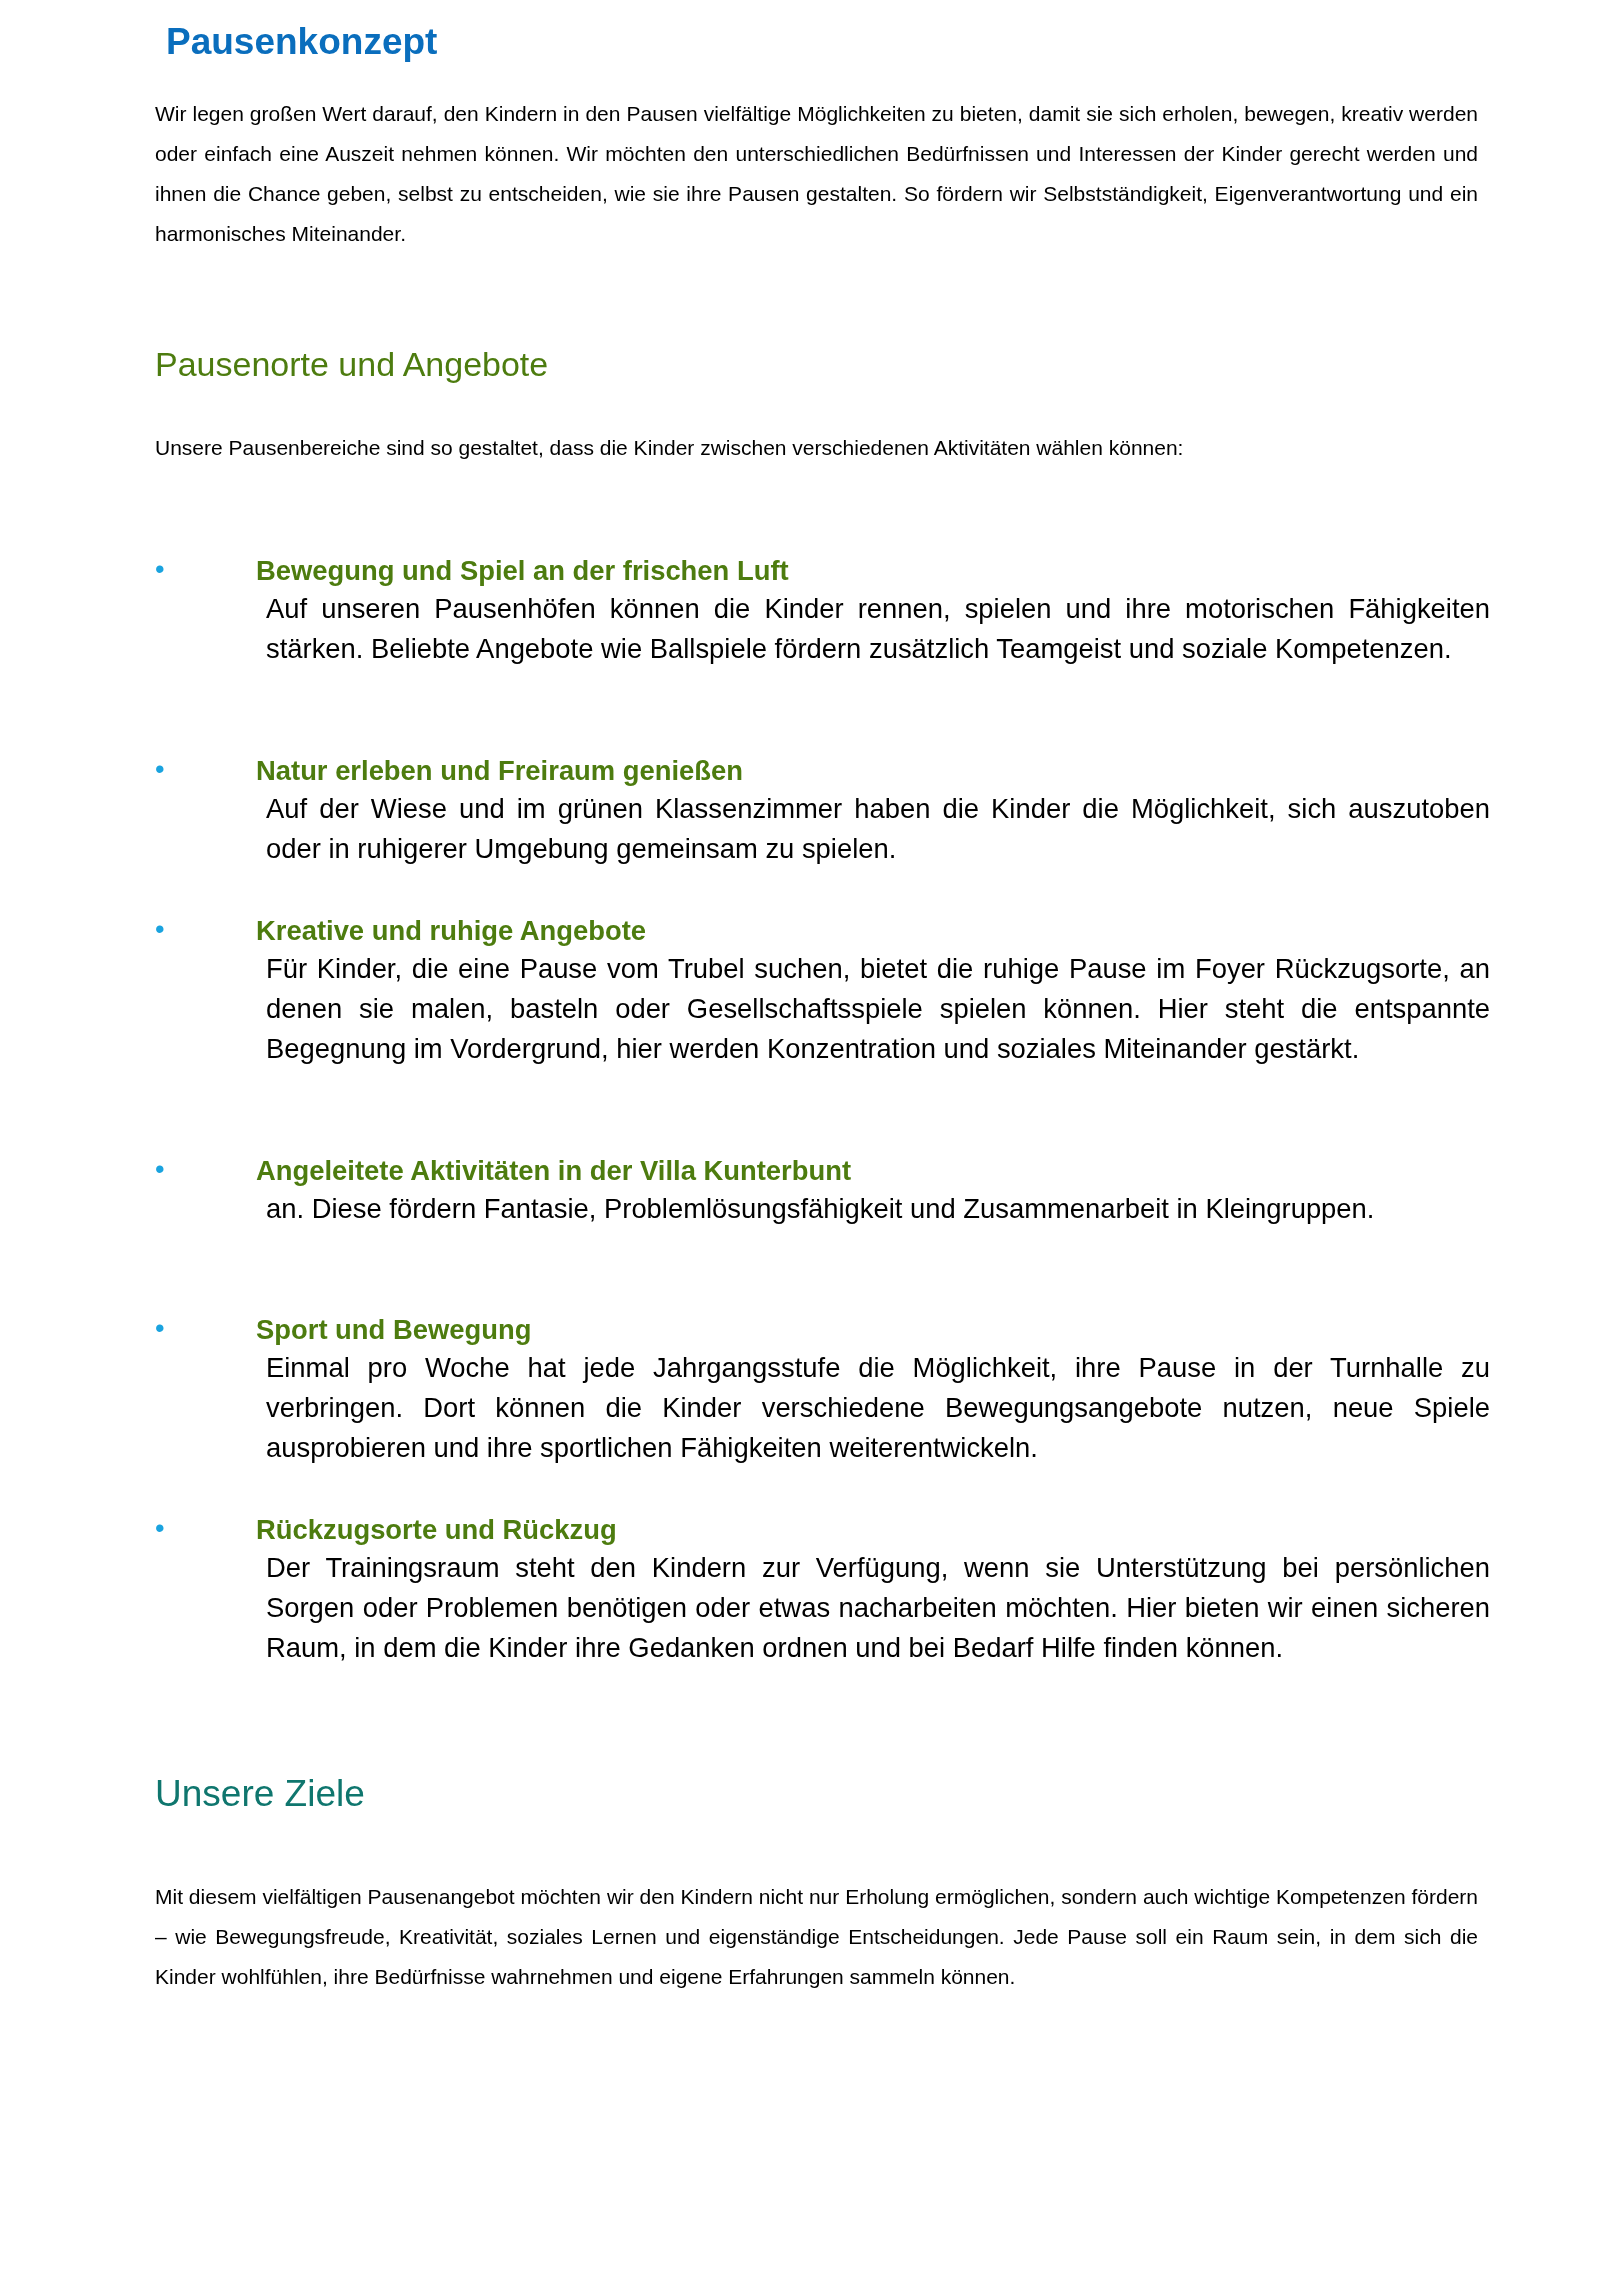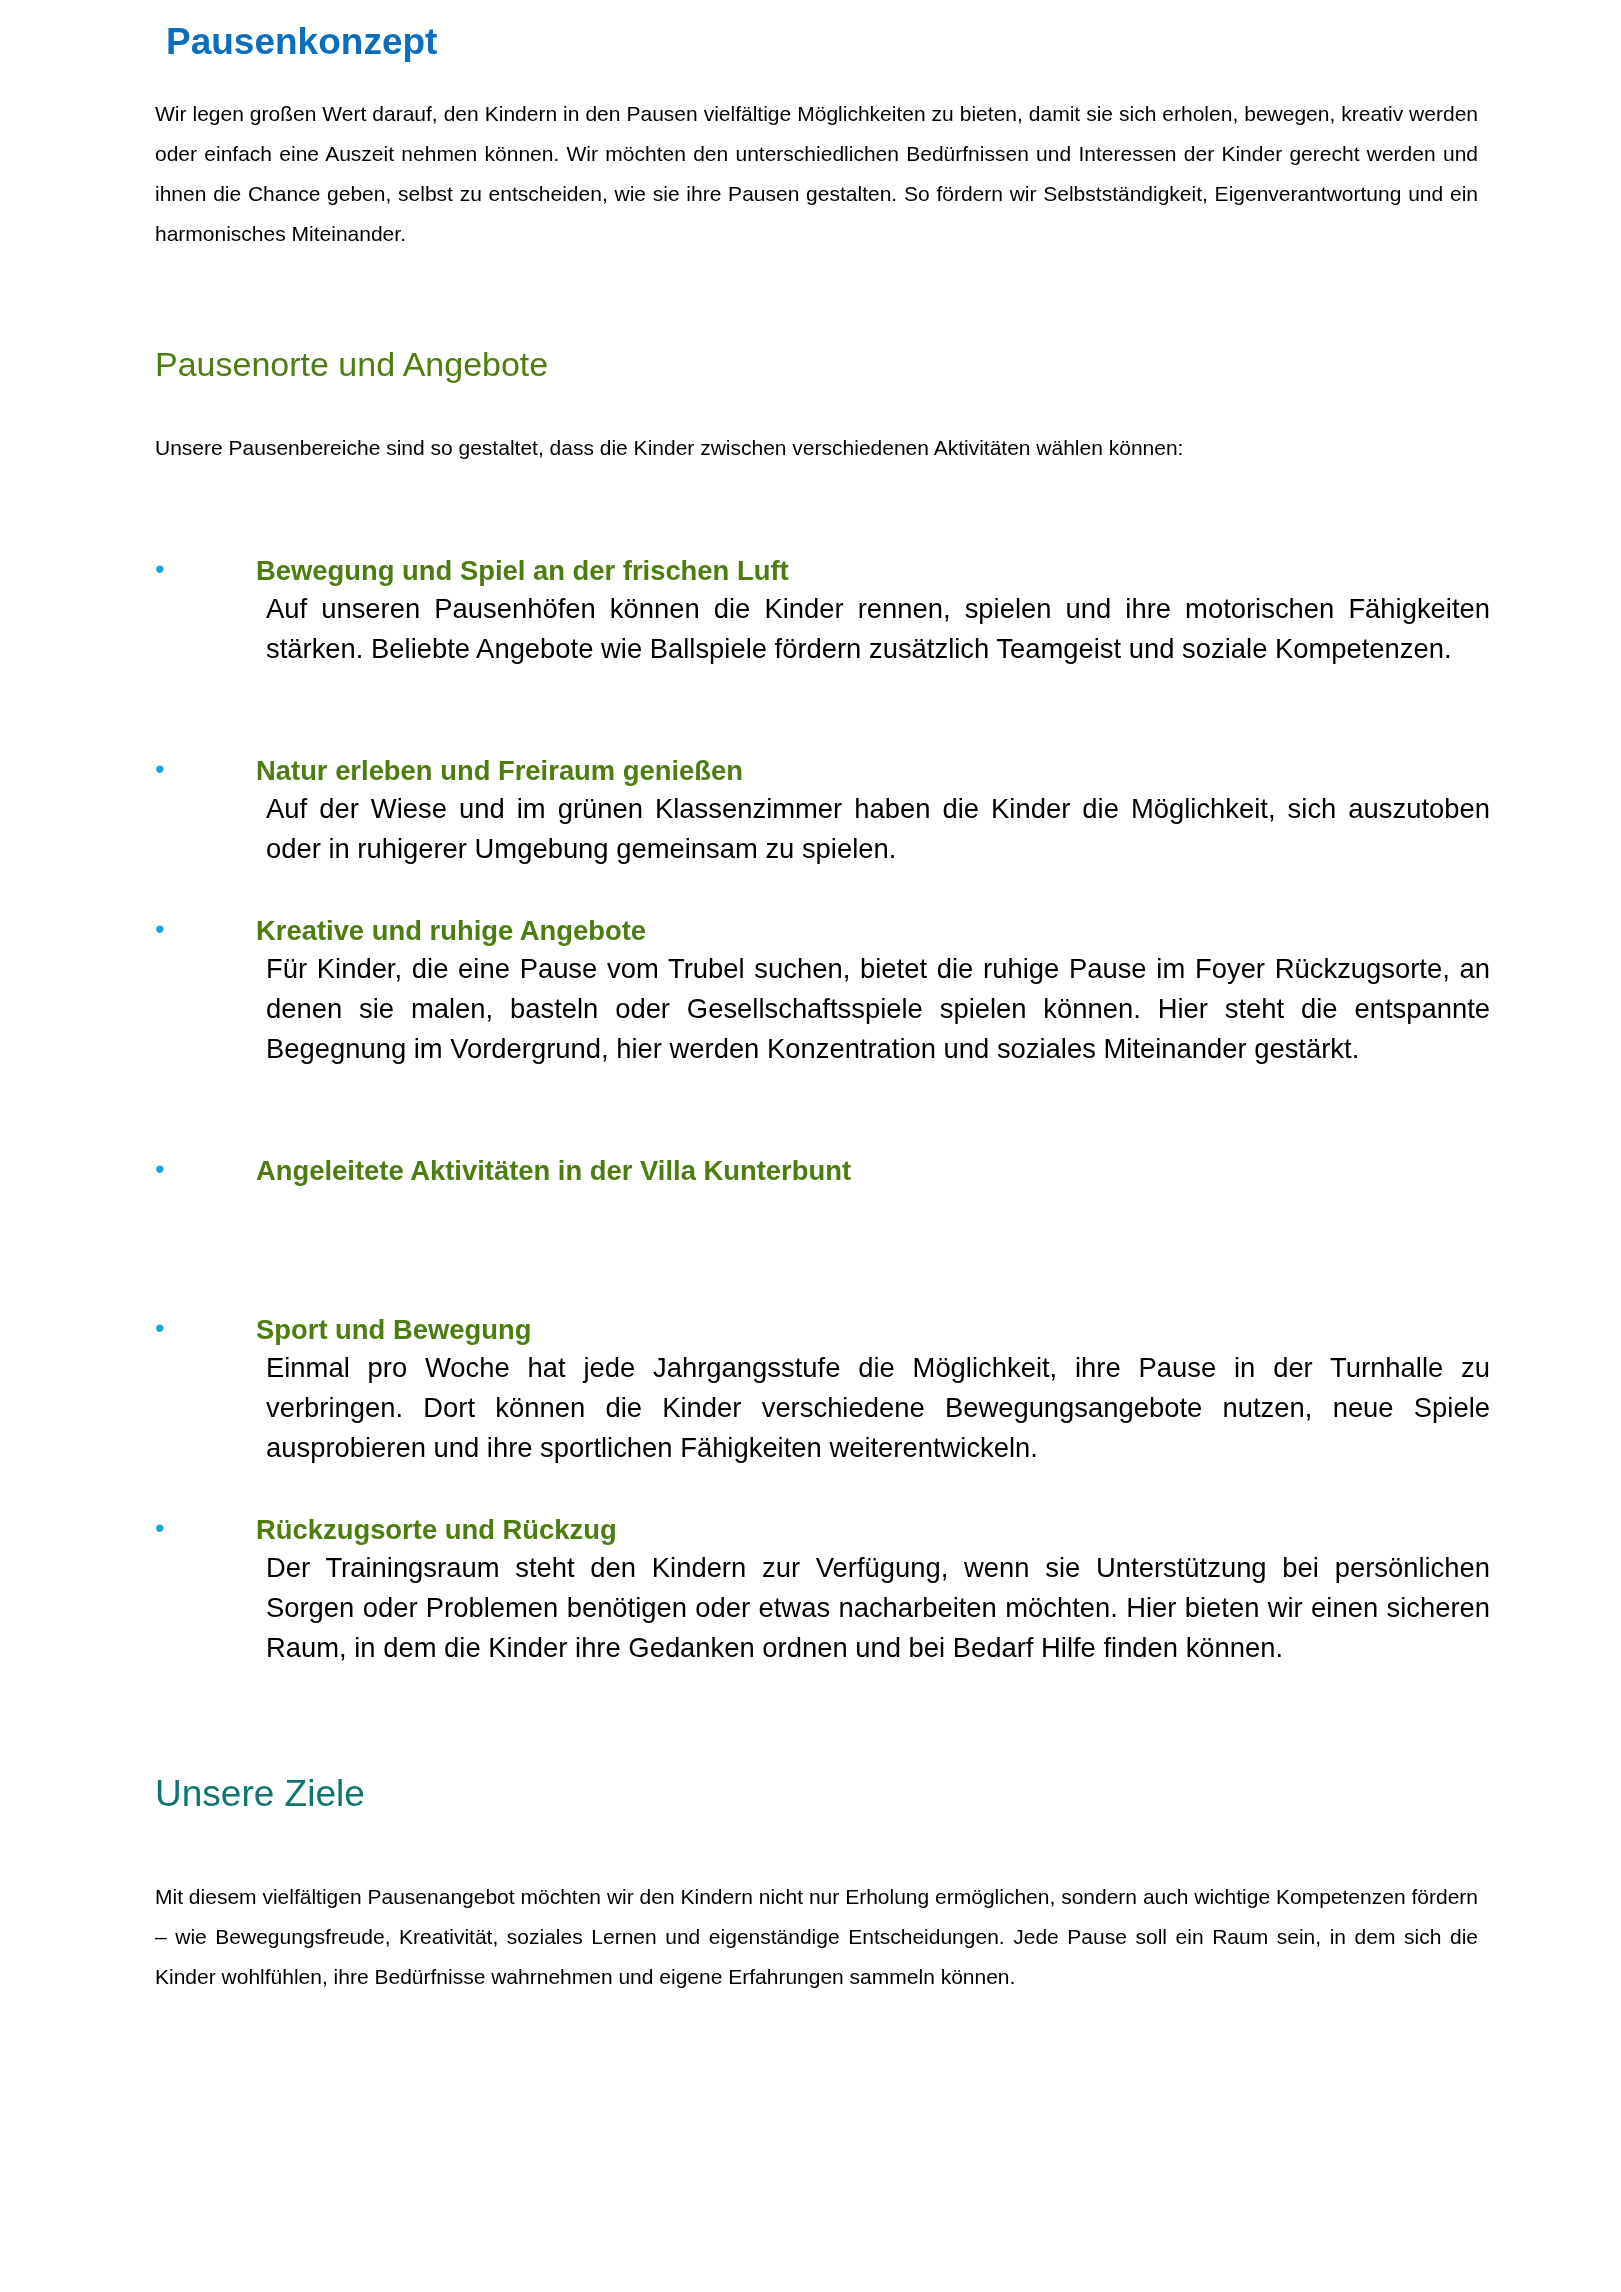--- a/index.html
+++ b/index.html
@@ -50,20 +50,21 @@
   <div class="item" style="top:909px;">
     <span class="bullet">•</span>
     <h3 class="item-head">Kreative und ruhige Angebote</h3>
     <p class="item-body">Für Kinder, die eine Pause vom Trubel suchen, bietet die ruhige Pause im Foyer Rückzugsorte, an denen sie malen, basteln oder Gesellschaftsspiele spielen können. Hier steht die entspannte Begegnung im Vordergrund, hier werden Konzentration und soziales Miteinander gestärkt.</p>
   </div>
 
   <div class="item" style="top:1149px;">
     <span class="bullet">•</span>
     <h3 class="item-head">Angeleitete Aktivitäten in der Villa Kunterbunt</h3>
     <p class="item-body ragged">
+      <span class="line-block">an. Diese fördern Fantasie, Problemlösungsfähigkeit und Zusammenarbeit in Kleingruppen.</span>
     </p>
   </div>
 
   <div class="item" style="top:1308px;">
     <span class="bullet">•</span>
     <h3 class="item-head">Sport und Bewegung</h3>
     <p class="item-body">Einmal pro Woche hat jede Jahrgangsstufe die Möglichkeit, ihre Pause in der Turnhalle zu verbringen. Dort können die Kinder verschiedene Bewegungsangebote nutzen, neue Spiele ausprobieren und ihre sportlichen Fähigkeiten weiterentwickeln.</p>
   </div>
 
   <div class="item" style="top:1508px;">

